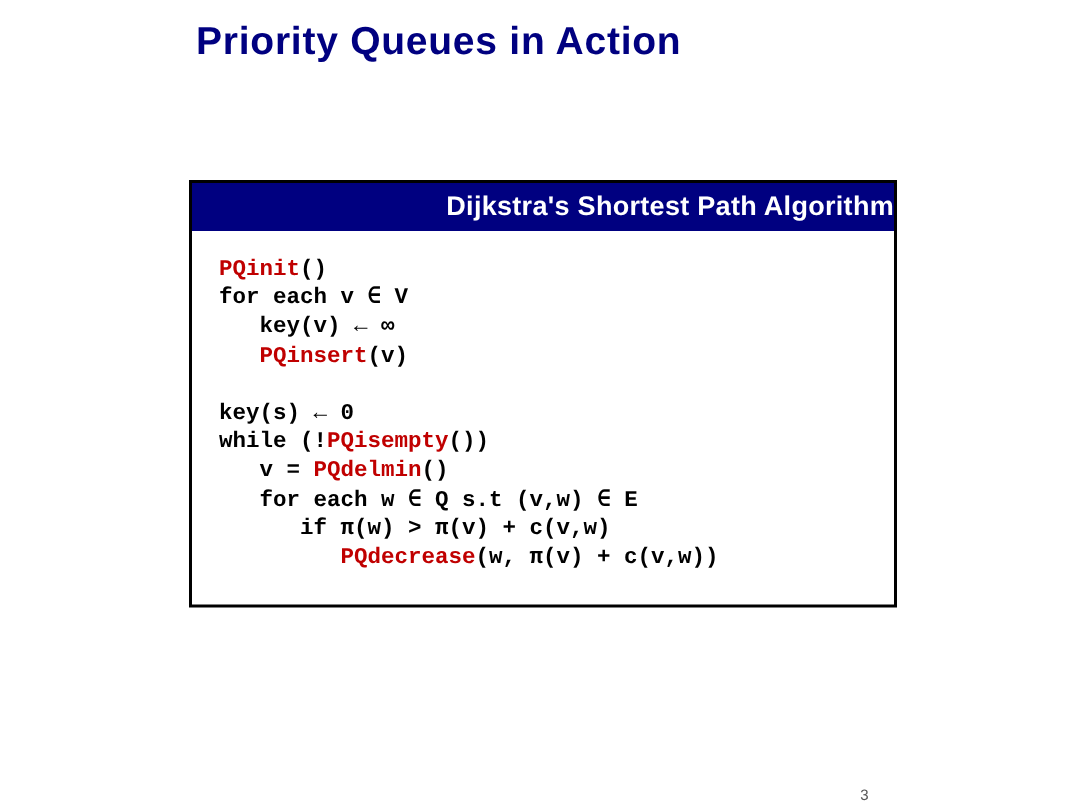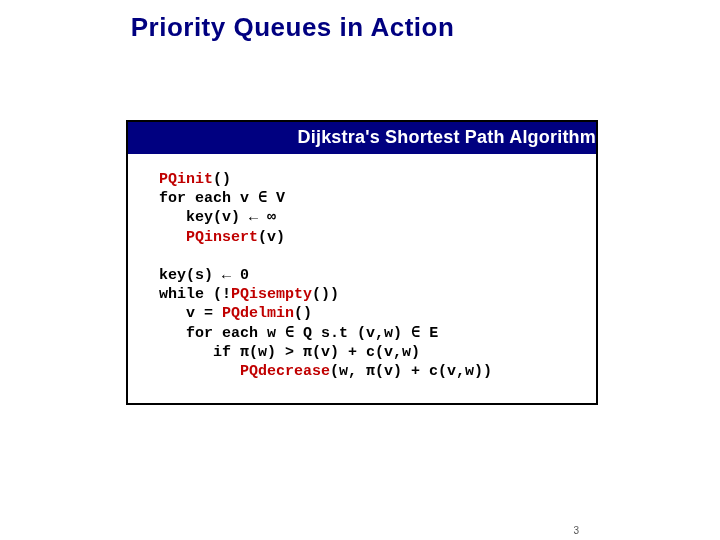--- a/index.html
+++ b/index.html
@@ -43,21 +43,20 @@
     letter-spacing: 0.2px;
   }
   .code-body {
     font-family: "Courier New", Courier, monospace;
     font-size: 15px;
     font-weight: bold;
     line-height: 1.28;
     padding: 16px 18px 22px 18px;
     white-space: pre;
     color: #000;
-    margin-left: 13px;
   }
   .red { color: #c00000; }
   .page-num {
     position: absolute;
     right: 6px;
     bottom: 4px;
     font-size: 10px;
     color: #555;
   }
 </style>

